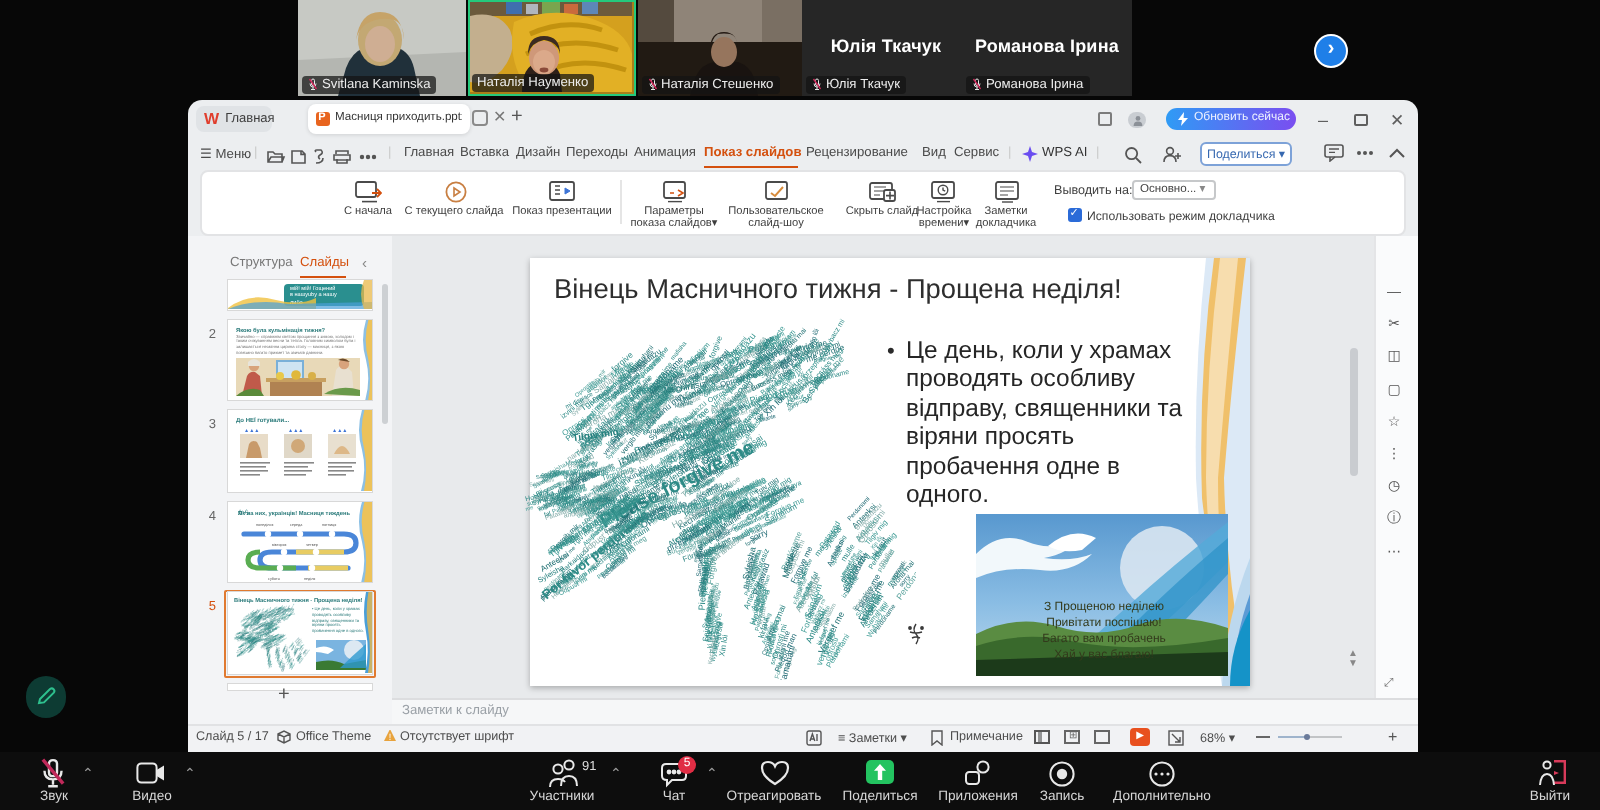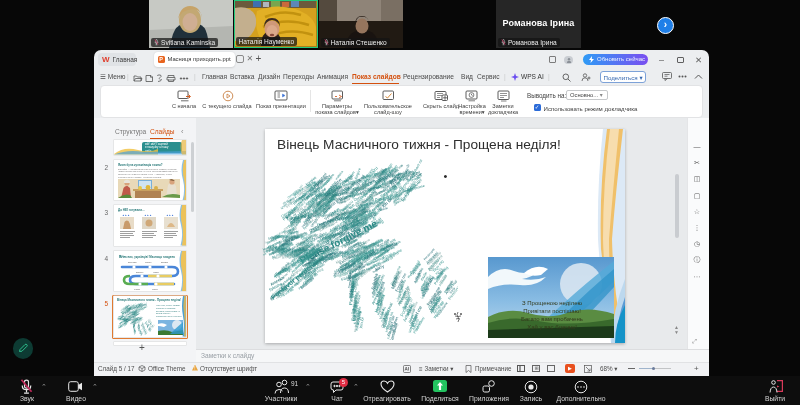--- a/index.html
+++ b/index.html
@@ -70,21 +70,31 @@
   <path d="M36 25 Q36 16 43 16 Q50 16 50 25 Q50 18 46 17 Q43 16.5 40 17 Q37 19 36 25Z" fill="#241a13"></path>
  </svg>
  <div class="vlabel">
         <svg class="micoff" viewBox="0 0 10 14">
           <path d="M3.5 2.5 Q3.5 1 5 1 Q6.5 1 6.5 2.5 L6.5 6 Q6.5 7.5 5 7.5 Q3.5 7.5 3.5 6 Z M2 5.5 Q2 9 5 9 Q8 9 8 5.5 M5 9 L5 11 M3 11.5 L7 11.5" stroke="#e8e8e8" stroke-width="1" fill="none"></path>
           <path d="M1.5 1 L8.5 11" stroke="#d1295b" stroke-width="1.4"></path>
         </svg>
         <span>Наталія Стешенко</span>
       </div>
 </div>
-<div class="tile" style="left:496px;width:85px;background:#262626">
+<div class="tile" style="left:401px;background:#262626">
+ <div class="cname">Юлія Ткачук</div>
+ <div class="vlabel">
+        <svg class="micoff" viewBox="0 0 10 14">
+          <path d="M3.5 2.5 Q3.5 1 5 1 Q6.5 1 6.5 2.5 L6.5 6 Q6.5 7.5 5 7.5 Q3.5 7.5 3.5 6 Z M2 5.5 Q2 9 5 9 Q8 9 8 5.5 M5 9 L5 11 M3 11.5 L7 11.5" stroke="#e8e8e8" stroke-width="1" fill="none"></path>
+          <path d="M1.5 1 L8.5 11" stroke="#d1295b" stroke-width="1.4"></path>
+        </svg>
+        <span>Юлія Ткачук</span>
+      </div>
+</div>
+<div class="tile" style="left:481px;width:85px;background:#262626">
  <div class="cname">Романова Ірина</div>
  <div class="vlabel">
         <svg class="micoff" viewBox="0 0 10 14">
           <path d="M3.5 2.5 Q3.5 1 5 1 Q6.5 1 6.5 2.5 L6.5 6 Q6.5 7.5 5 7.5 Q3.5 7.5 3.5 6 Z M2 5.5 Q2 9 5 9 Q8 9 8 5.5 M5 9 L5 11 M3 11.5 L7 11.5" stroke="#e8e8e8" stroke-width="1" fill="none"></path>
           <path d="M1.5 1 L8.5 11" stroke="#d1295b" stroke-width="1.4"></path>
         </svg>
         <span>Романова Ірина</span>
       </div>
 </div>
 <div class="abs" style="left:657px;top:16.5px;width:17px;height:17px;border-radius:50%;background:#1f7fe8;border:1.6px solid #fff;color:#fff;font-size:10px;font-weight:bold;text-align:center;line-height:13px">›</div>
@@ -365,20 +375,21 @@
  <path d="M12 0 L28 0 Q21 60 17 110 Q18 155 27 205 L22 214 Q12 170 6 120 Q4 60 12 0Z" fill="#f0c06a"></path>
  <path d="M15 0 L24 0 Q18 60 14 110 Q14 150 20 195 L17 195 Q9 150 8 110 Q8 55 15 0Z" fill="#f7ddae"></path>
  <path d="M30 150 Q18 180 16 214 L30 214Z" fill="#bcd8ee"></path>
  <path d="M30 168 Q22 190 21 214 L30 214Z" fill="#5b9bd5"></path>
  <path d="M30 176 L30 214 L20 214 Q20 194 30 176Z" fill="#1593c8"></path>
 </svg>
 
 <div class="abs" style="left:277px;top:136.5px;width:282px;font-size:13.7px;color:#2e2e2e;white-space:nowrap">Вінець Масничного тижня - Прощена неділя!</div>
 
 <div class="abs" style="left:443.5px;top:169.5px;font-size:11px;color:#2b2b2b">•</div>
+<div class="abs" style="left:453px;top:167.5px;font-size:12.2px;line-height:14.6px;color:#262626;white-space:nowrap">Це день, коли у храмах<br>проводять особливу<br>відправу, священники та<br>віряни просять<br>пробачення одне в<br>одного.</div>
 
 <svg class="abs" style="left:258px;top:155px" width="200" height="185">
 <g id="dove" font-family="Liberation Sans, sans-serif">
         <text x="128" y="16" font-size="3.3" fill="#35958f" text-anchor="middle" transform="rotate(-28 128 16)">Samahani</text>
         <text x="105" y="60" font-size="3.0" fill="#2e8b87" text-anchor="middle" transform="rotate(-47 105 60)">forgive</text>
         <text x="146" y="22" font-size="3.9" fill="#2e8b87" text-anchor="middle" transform="rotate(-26 146 22)">Syleisha</text>
         <text x="131" y="37" font-size="3.8" fill="#47a09a" text-anchor="middle" transform="rotate(-38 131 37)">Barkaidazu</text>
         <text x="91" y="58" font-size="3.1" fill="#1f6f72" text-anchor="middle" transform="rotate(-21 91 58)">mi dispiace</text>
         <text x="137" y="29" font-size="2.8" fill="#27817f" text-anchor="middle" transform="rotate(-9 137 29)">Me fal</text>
         <text x="139" y="21" font-size="2.7" fill="#2e8b87" text-anchor="middle" transform="rotate(-30 139 21)">mafisha</text>

